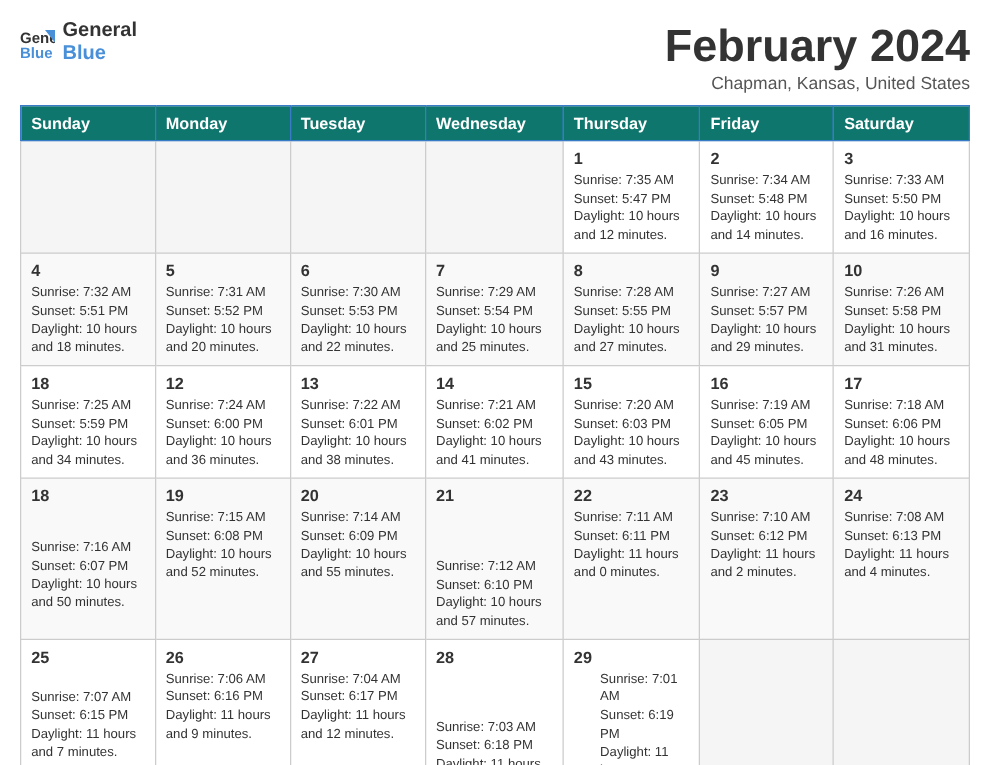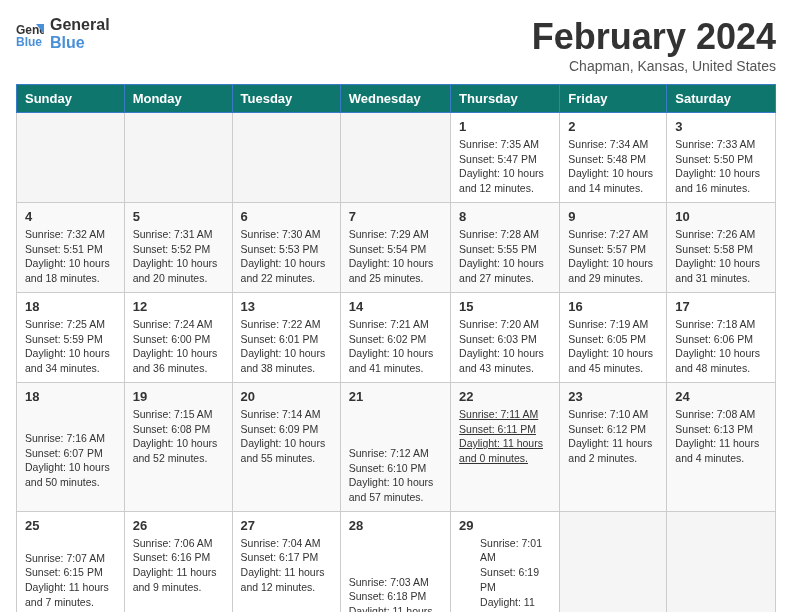--- a/index.html
+++ b/index.html
@@ -267,21 +267,21 @@
         </td>
         <td>
           <span class="day-number">21</span>
           <div class="day-detail" style="white-space: pre-line; margin-top: 42px;">Sunrise: 7:12 AM
 Sunset: 6:10 PM
 Daylight: 10 hours
 and 57 minutes.</div>
         </td>
         <td>
           <span class="day-number">22</span>
-          <div class="day-detail" style="white-space: pre-line; text-decoration: underline;">Sunrise: 7:11 AM
+          <div class="day-detail" style="white-space: pre-line;">Sunrise: 7:11 AM
 Sunset: 6:11 PM
 Daylight: 11 hours
 and 0 minutes.</div>
         </td>
         <td>
           <span class="day-number">23</span>
           <div class="day-detail" style="white-space: pre-line;">Sunrise: 7:10 AM
 Sunset: 6:12 PM
 Daylight: 11 hours
 and 2 minutes.</div>

